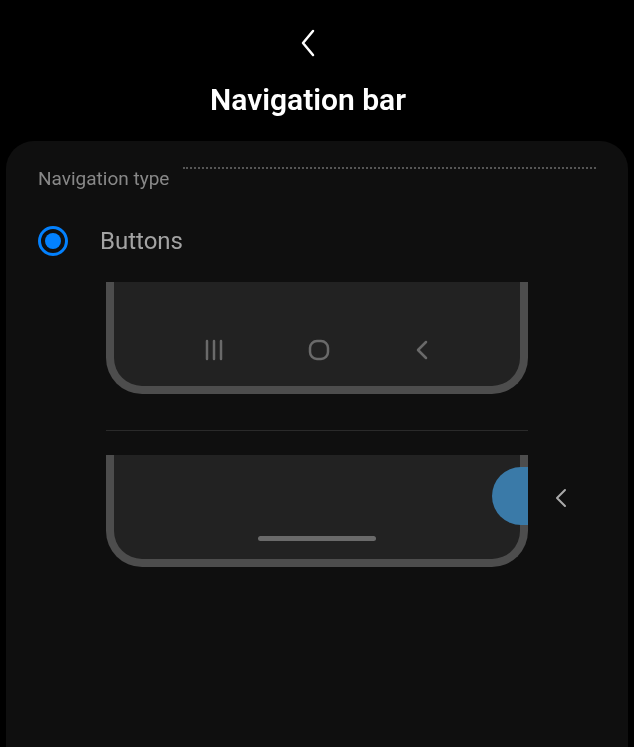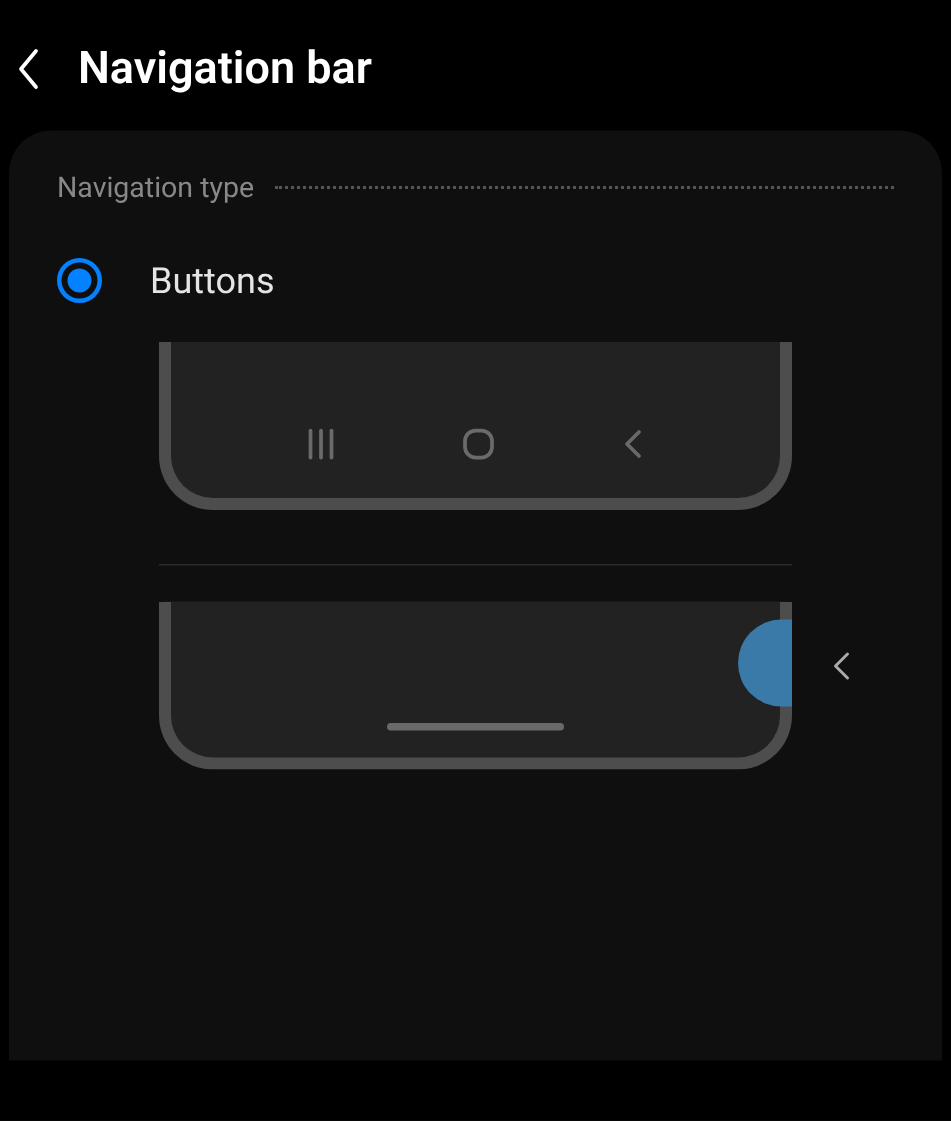--- a/index.html
+++ b/index.html
@@ -13,20 +13,21 @@
       background: #000000;
       font-family: -apple-system, BlinkMacSystemFont, "Segoe UI", Roboto, sans-serif;
       color: #ffffff;
       overflow: hidden;
     }
     .header {
       display: flex;
       align-items: center;
       padding: 28px 28px 24px 10px;
       gap: 24px;
+      flex-direction: column;
     }
     .back-chevron {
       cursor: pointer;
       display: flex;
       align-items: center;
       justify-content: center;
     }
     .title {
       font-size: 30px;
       font-weight: 600;
@@ -34,21 +35,21 @@
     }
     .content-card {
       background: #0f0f0f;
       border-radius: 28px 28px 0 0;
       margin: 0 6px;
       padding: 20px 0 0 0;
       height: 620px;
     }
     .section-header {
       display: flex;
-      align-items: center;
+      align-items: flex-start;
       padding: 6px 32px 18px 32px;
       gap: 14px;
     }
     .section-label {
       font-size: 19px;
       color: #888888;
       font-weight: 400;
       white-space: nowrap;
     }
     .dotted-line {
@@ -82,21 +83,21 @@
       border-radius: 50%;
       top: 50%;
       left: 50%;
       transform: translate(-50%, -50%);
     }
     .radio.unselected {
       border: 2px solid #707070;
     }
     .option-label {
       font-size: 24px;
-      color: #e5e5e5;
+      color: #a3a3a3;
       font-weight: 400;
     }
     .preview-container {
       padding: 16px 100px 28px 100px;
     }
     .phone-preview {
       position: relative;
       height: 112px;
       background: #222222;
       border: 8px solid #4d4d4d;

